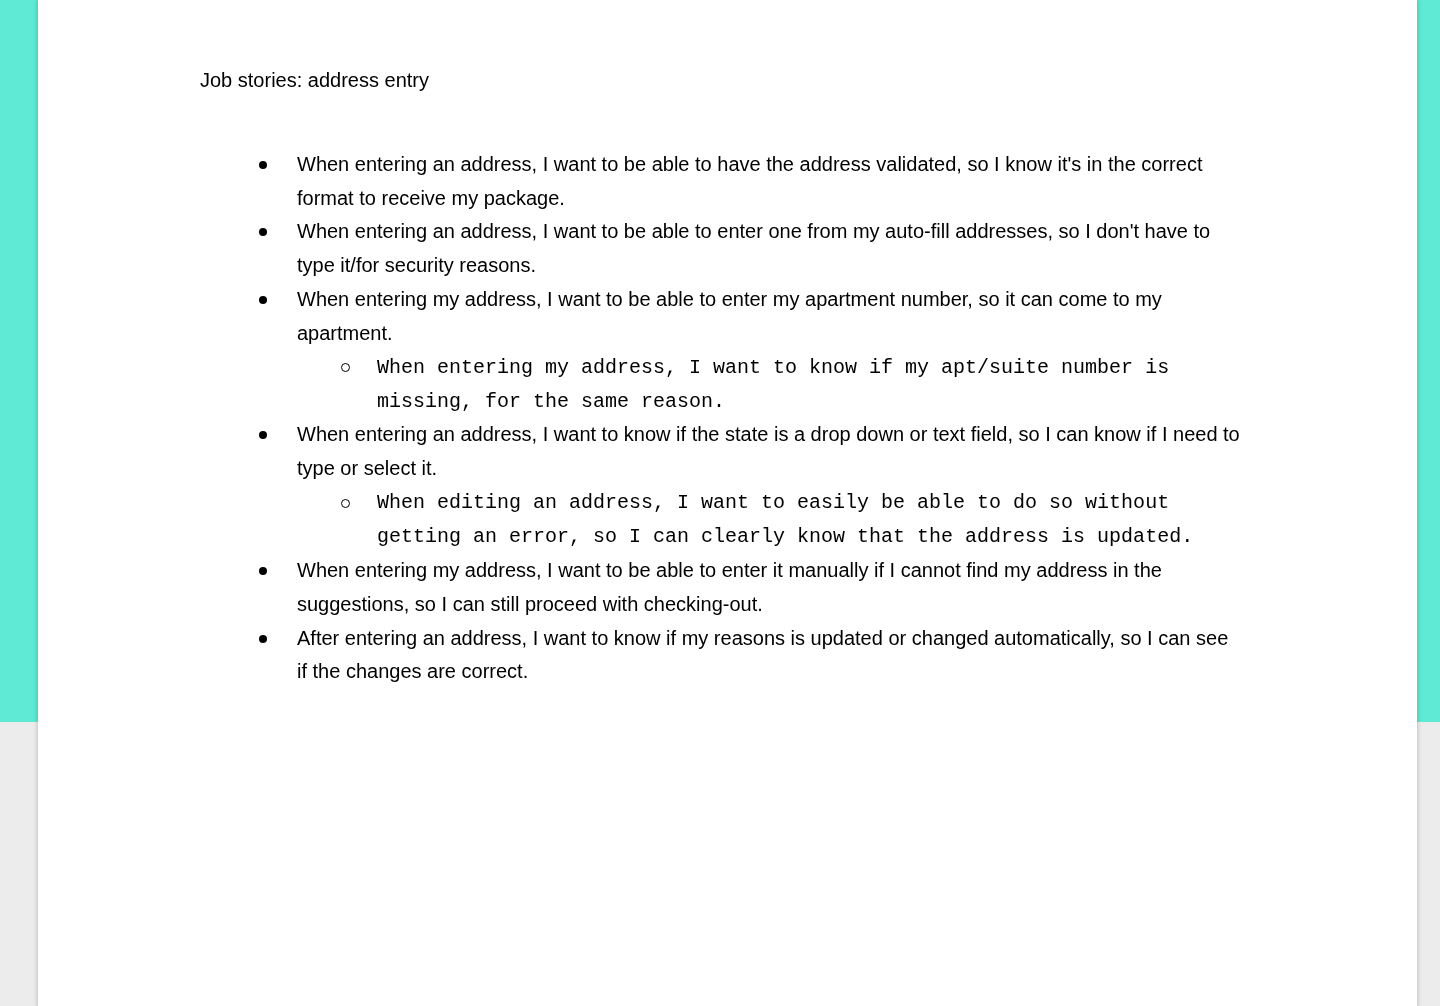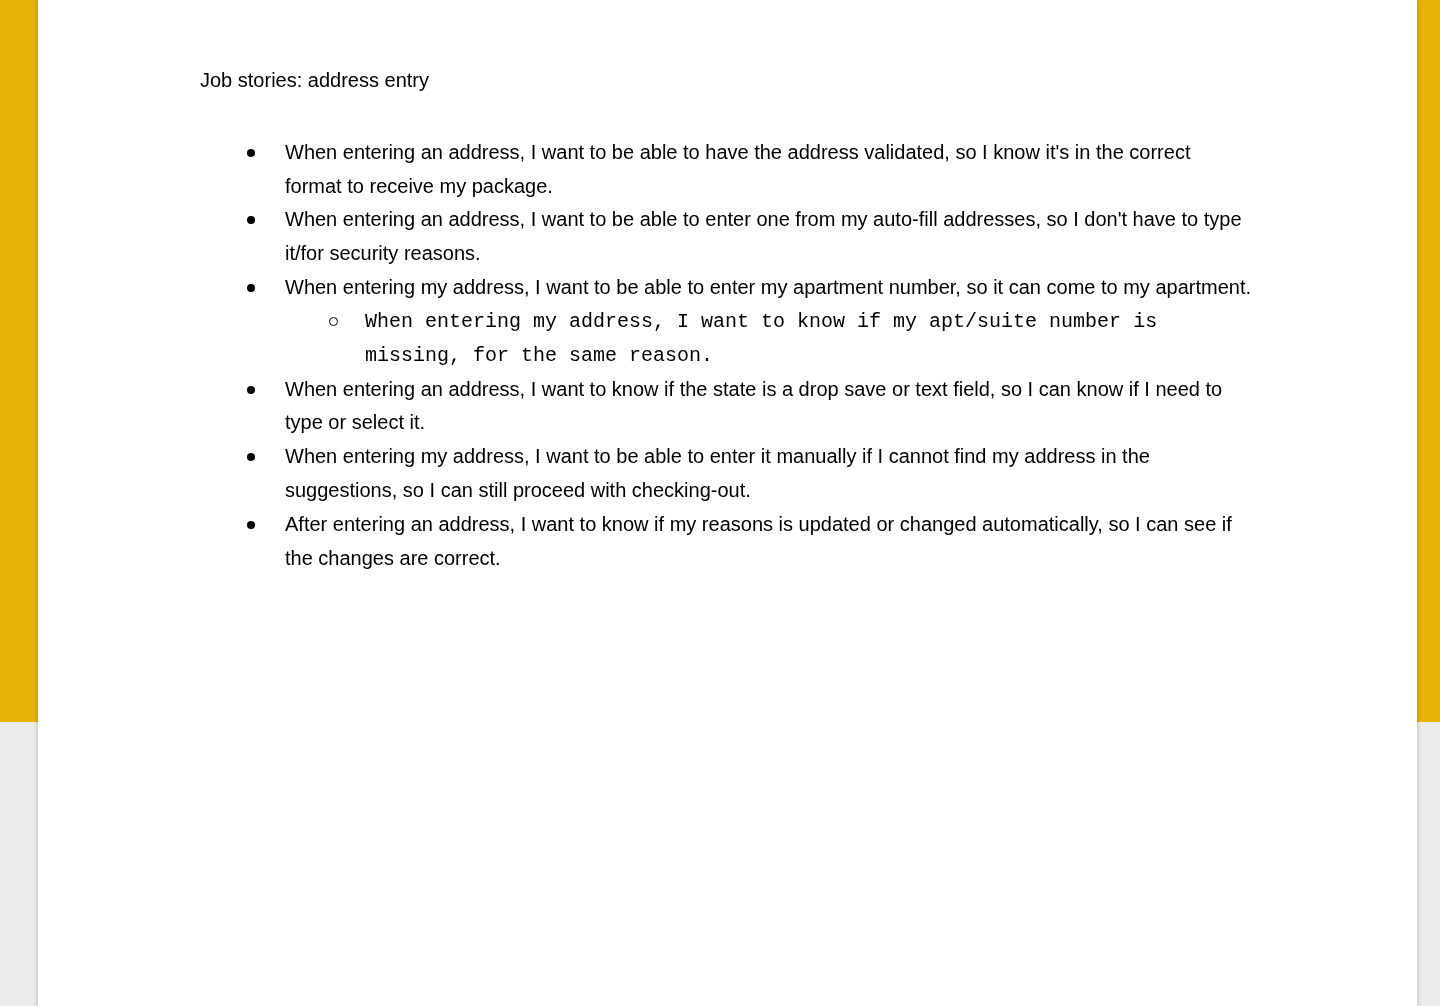--- a/index.html
+++ b/index.html
@@ -9,21 +9,21 @@
     height: 1006px;
     overflow: hidden;
     background: #ececec;
     font-family: "Liberation Sans", "DejaVu Sans", sans-serif;
   }
 
   .canvas {
     position: relative;
     width: 1440px;
     height: 722px;
-    background: #eab308;
+    background: #5eead4;
   }
 
   .page {
     position: absolute;
     left: 38px;
     top: 0;
     width: 1379px;
     height: 1006px;
     background: #ffffff;
     box-shadow: 0 1px 4px 1px rgba(0,0,0,0.18);
@@ -35,21 +35,21 @@
     font-size: 20px;
     line-height: 33.85px;
   }
 
   .doc-title { white-space: pre-wrap; }
 
   .spacer-line { height: 33.85px; }
 
   .section-heading { white-space: pre-wrap; }
 
-  .bullet-list { margin: 4px; }
+  .bullet-list { margin: 16px; }
 
   .li { position: relative; }
 
   .li .li-text { display: block; }
 
   .lvl1 { padding-left: 81px; }
   .lvl1 > .marker {
     position: absolute;
     left: 43px;
     top: 13px;
@@ -100,24 +100,28 @@
           <span class="li-text">When entering my address, I want to be able to enter my apartment number, so it can come to my apartment.</span>
         </div>
 
         <div class="li lvl2">
           <span class="marker"></span>
           <span class="li-text">When entering my address, I want to know if my apt/suite number is missing, for the same reason.</span>
         </div>
 
         <div class="li lvl1">
           <span class="marker"></span>
-          <span class="li-text">When entering an address, I want to know if the state is a drop save or text field, so I can know if I need to type or select it.</span>
+          <span class="li-text">When entering an address, I want to know if the state is a drop down or text field, so I can know if I need to type or select it.</span>
         </div>
 
 
+        <div class="li lvl2">
+          <span class="marker"></span>
+          <span class="li-text">When editing an address, I want to easily be able to do so without getting an error, so I can clearly know that the address is updated.</span>
+        </div>
 
 
         <div class="li lvl1">
           <span class="marker"></span>
           <span class="li-text">When entering my address, I want to be able to enter it manually if I cannot find my address in the suggestions, so I can still proceed with checking-out.</span>
         </div>
 
         <div class="li lvl1">
           <span class="marker"></span>
           <span class="li-text">After entering an address, I want to know if my reasons is updated or changed automatically, so I can see if the changes are correct.</span>

